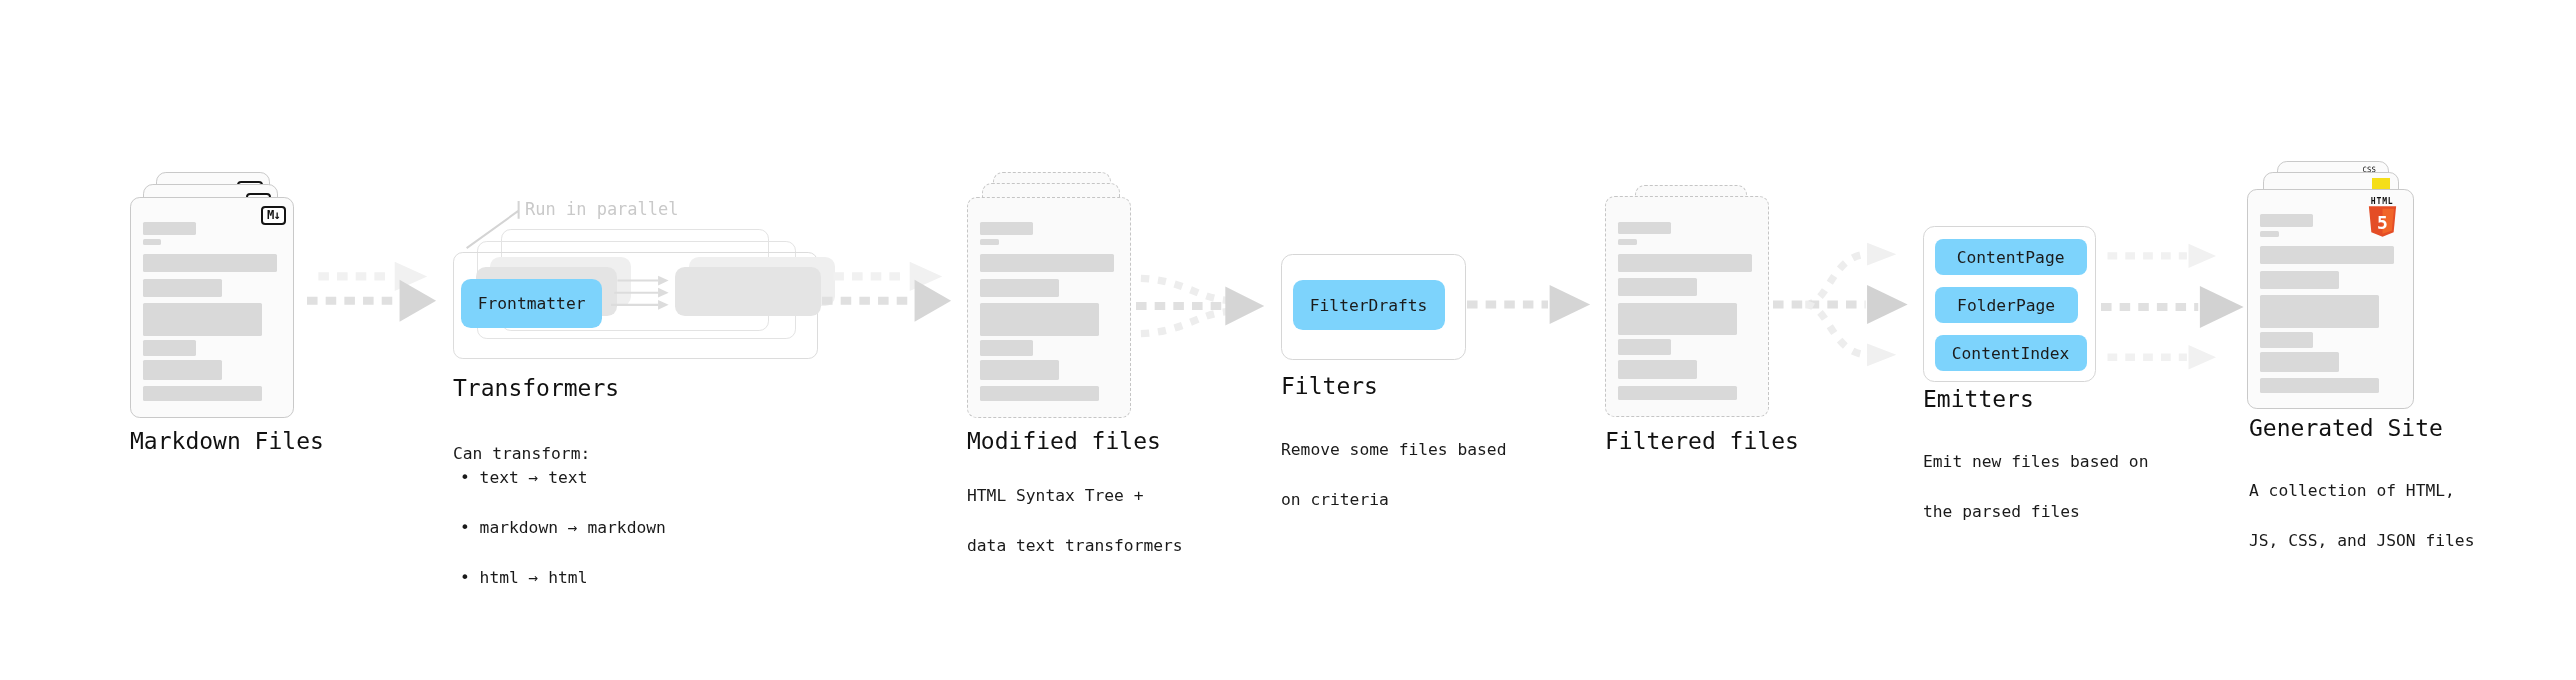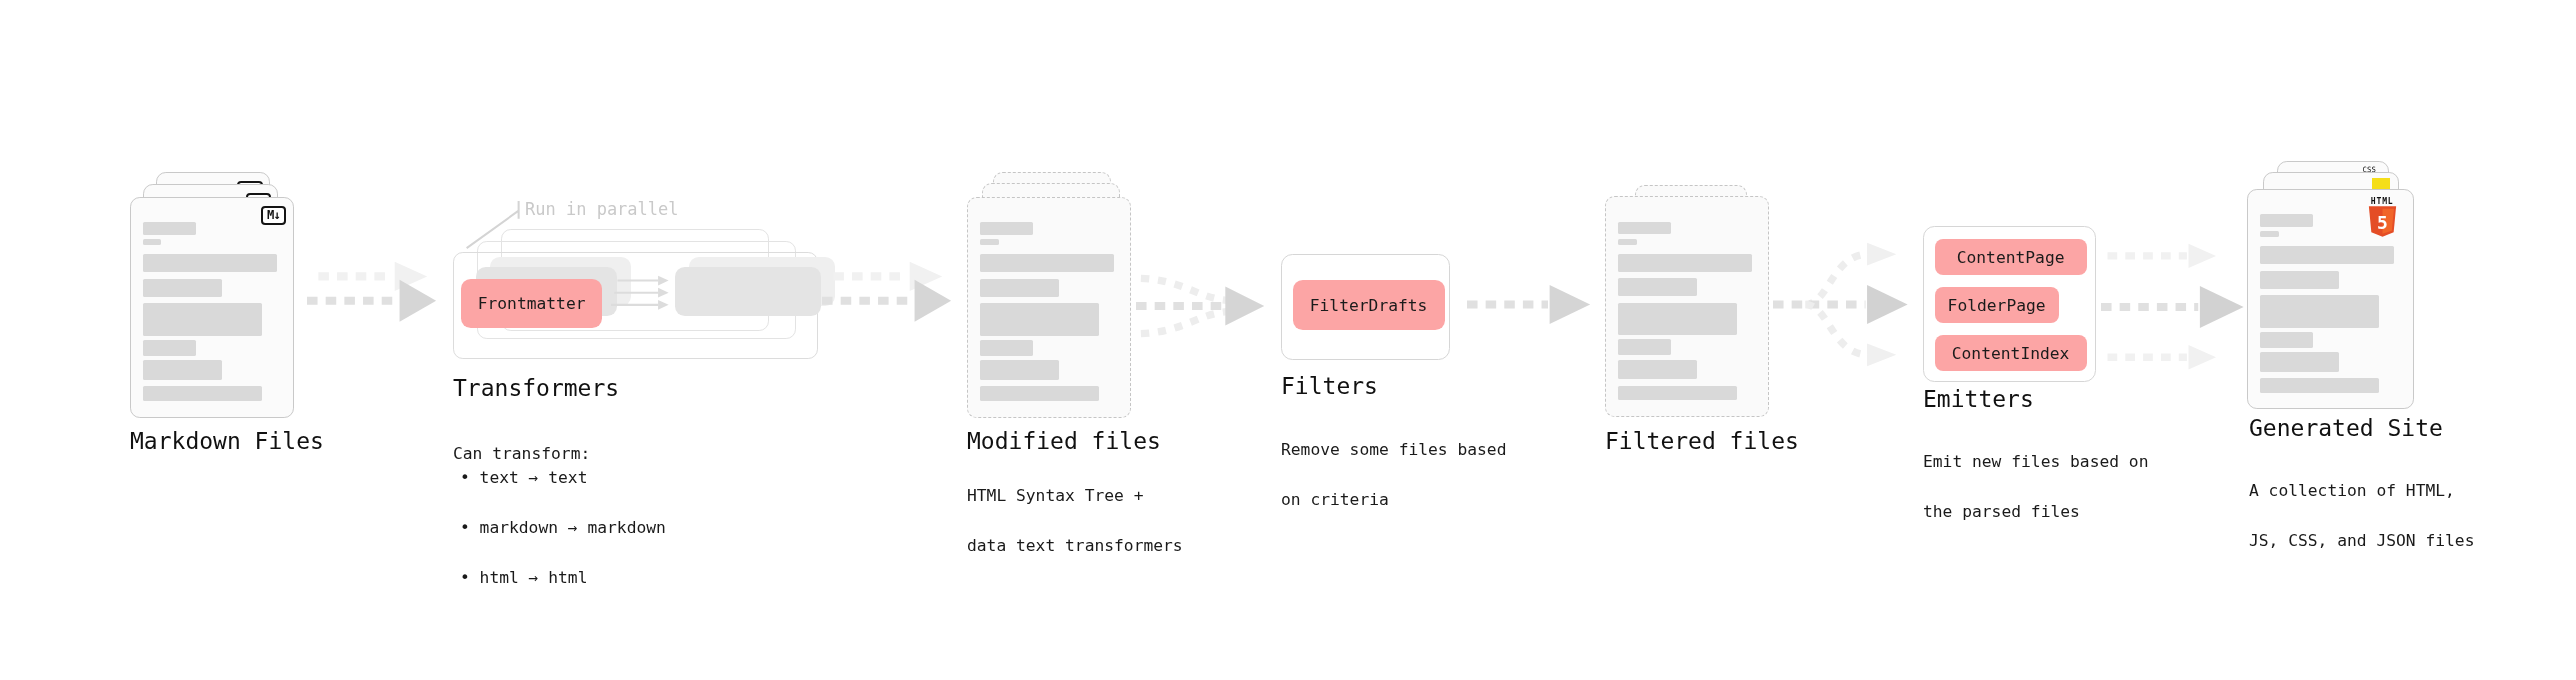--- a/index.html
+++ b/index.html
@@ -61,21 +61,21 @@
     border-radius:11.4px;
   }
   .tbox {
     position:absolute;
     border:1.6px solid #e3e3e3;
     border-radius:9.8px;
     background:transparent;
   }
   .plugin {
     position:absolute;
-    background:#fca5a5;
+    background:#7dd3fc;
     border-radius:9.8px;
     display:flex; align-items:center; justify-content:center;
     font-size:16.3px; color:#1b1b1b; white-space:nowrap;
   }
   .ghost1 { background:#e4e4e4; }
   .ghost2 { background:#efefef; }
 
   
   .title { position:absolute; font-size:23px; line-height:28px; color:#111; white-space:pre; }
   .body  { position:absolute; font-size:16.3px; line-height:22px; color:#1a1a1a; white-space:pre;margin-top:28px; }
@@ -180,21 +180,21 @@
     <div class="body" style="position:static">data text transformers</div>
   </div>
 
   <svg class="abs" style="left:1136px;top:267px" width="138" height="78" viewBox="0 0 170 96">
     <path d="M6,14 C58,16 76,38 112,41" stroke="#ededed" stroke-width="9" stroke-dasharray="10 11" fill="none"></path>
     <path d="M6,82 C58,80 76,58 112,55" stroke="#ededed" stroke-width="9" stroke-dasharray="10 11" fill="none"></path>
     <line x1="0" y1="48" x2="106" y2="48" stroke="#e0e0e0" stroke-width="10" stroke-dasharray="13 10"></line>
     <polygon points="110,24 158,48 110,72" fill="#d5d5d5"></polygon>
   </svg>
 
-  <div class="panel" style="left:1281px;top:254px;width:169px;height:106px">
+  <div class="panel" style="left:1281px;top:254px;width:185px;height:106px">
     <div class="plugin" style="left:10.6px;top:25px;width:152px;height:50px">FilterDrafts</div>
   </div>
   <div class="title" style="left:1281px;top:372px">Filters</div>
   <div class="abs" style="left:1281px;top:411px">
     <div class="body" style="position:static">Remove some files based</div>
     <div class="body" style="position:static">on criteria</div>
   </div>
 
   <svg class="abs" style="left:1467px;top:280px" width="128" height="49" viewBox="0 0 158 60">
     <line x1="0" y1="30" x2="100" y2="30" stroke="#e0e0e0" stroke-width="10" stroke-dasharray="13 10"></line>
@@ -223,21 +223,21 @@
     <path d="M40,84 C68,84 72,26 114,22" stroke="#ededed" stroke-width="9" stroke-dasharray="10 11" fill="none"></path>
     <polygon points="116,8 152,22 116,36" fill="#f0f0f0"></polygon>
     <line x1="44" y1="84" x2="114" y2="84" stroke="#e0e0e0" stroke-width="10" stroke-dasharray="13 10"></line>
     <polygon points="116,60 166,84 116,108" fill="#d2d2d2"></polygon>
     <path d="M40,84 C68,84 72,142 114,146" stroke="#ededed" stroke-width="9" stroke-dasharray="10 11" fill="none"></path>
     <polygon points="116,132 152,146 116,160" fill="#f0f0f0"></polygon>
   </svg>
 
   <div class="panel" style="left:1923px;top:226px;width:173px;height:156px">
     <div class="plugin" style="left:10.6px;top:12.2px;width:152px;height:36px;border-radius:8.1px">ContentPage</div>
-    <div class="plugin" style="left:10.6px;top:60px;width:124px;height:36px;border-radius:8.1px">FolderPage</div>
+    <div class="plugin" style="left:10.6px;top:60px;width:143px;height:36px;border-radius:8.1px">FolderPage</div>
     <div class="plugin" style="left:10.6px;top:108px;width:152px;height:36px;border-radius:8.1px">ContentIndex</div>
   </div>
   <div class="title" style="left:1923px;top:385px">Emitters</div>
   <div class="abs" style="left:1923px;top:423px">
     <div class="body" style="position:static">Emit new files based on</div>
     <div class="body" style="position:static">the parsed files</div>
   </div>
 
   <svg class="abs" style="left:2101px;top:241px" width="158" height="132" viewBox="0 0 195 162">
     <line x1="8" y1="18" x2="106" y2="18" stroke="#f1f1f1" stroke-width="9" stroke-dasharray="12 10"></line>

